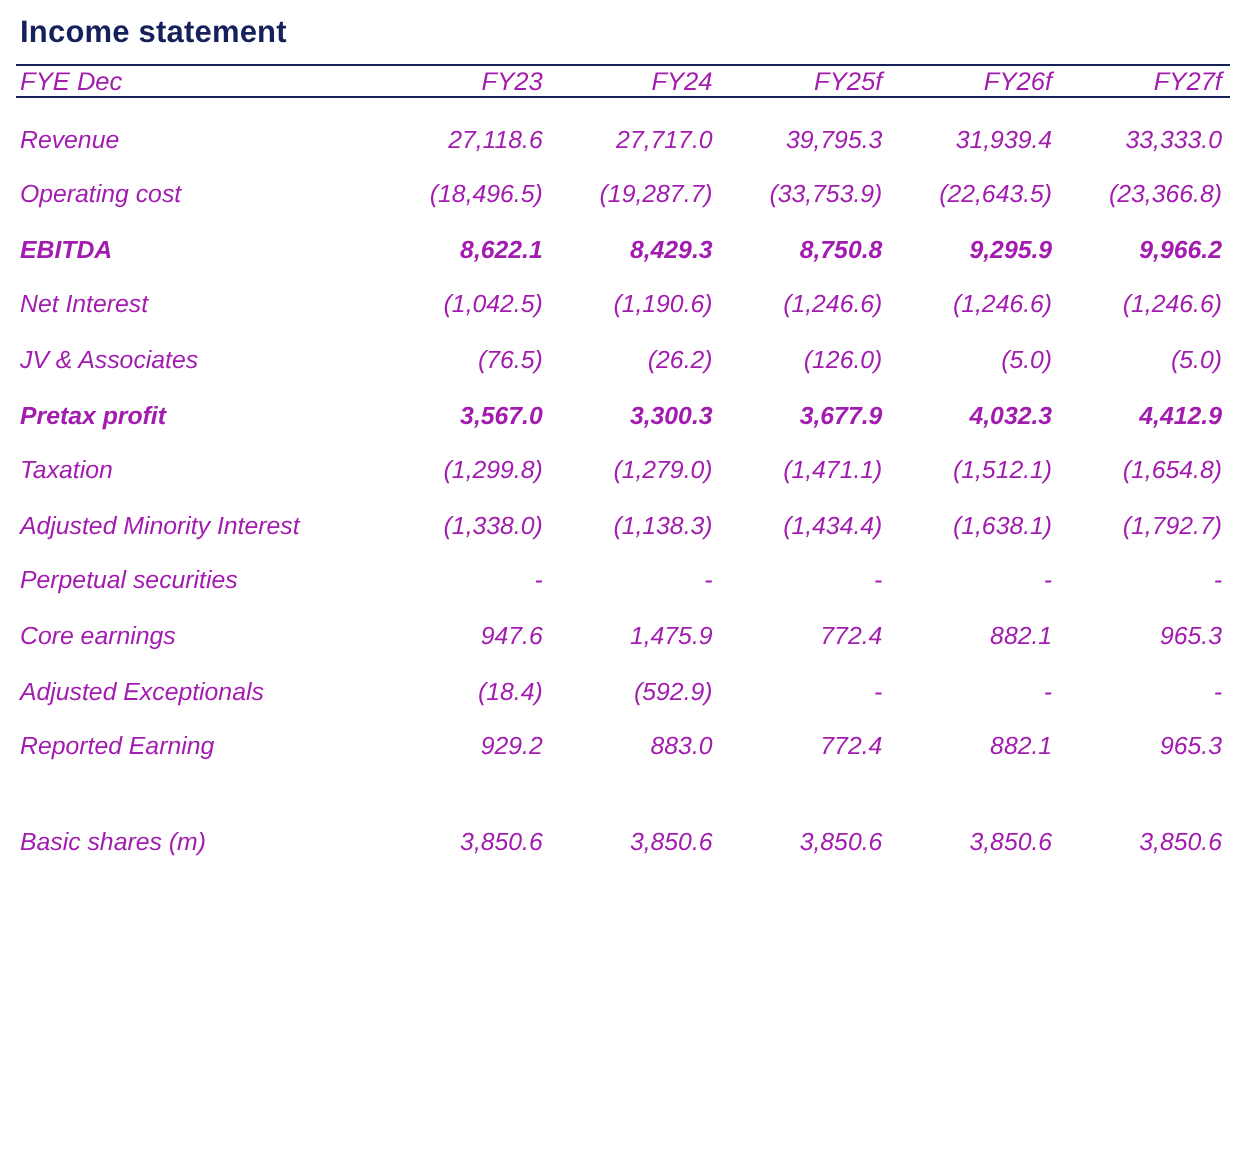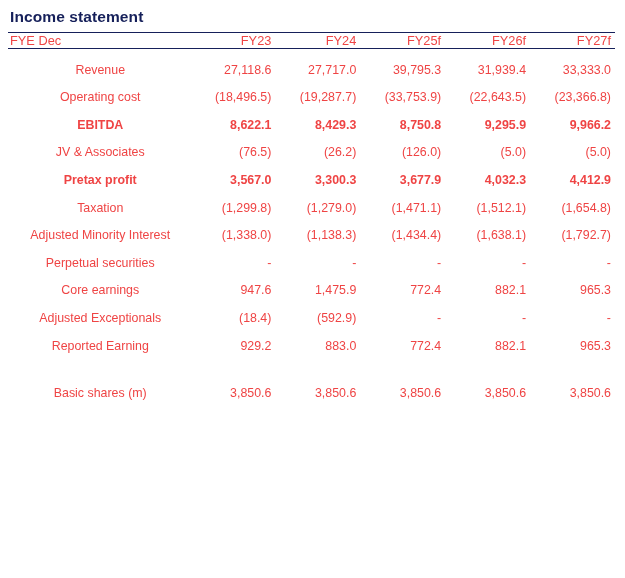--- a/index.html
+++ b/index.html
@@ -25,21 +25,22 @@
     font-size: 15.5px;
     font-weight: bold;
     color: #16205a;
     letter-spacing: 0.1px;
     margin: 2px 0 6px 2px;
   }
   table.stmt {
     width: 100%;
     border-collapse: collapse;
     font-size: 12.4px;
-    color: #ef4444;
+    color: #a21caf;
+    font-style: italic;
   }
   table.stmt td, table.stmt th {
     padding: 0;
     font-weight: normal;
     vertical-align: bottom;
     white-space: nowrap;
   }
   .hdr-row th {
     font-size: 12.8px;
     font-weight: bold;
@@ -64,21 +65,21 @@
     border-bottom: 1.3px solid #16205a;
     height: 0;
     padding: 0;
     font-size: 0;
     line-height: 0;
   }
   tr.data td {
     height: 27.6px;
   }
   tr.data td.lbl {
-    text-align: center;
+    text-align: left;
     padding-left: 2px;
   }
   tr.data td.num {
     text-align: right;
     padding-right: 4px;
   }
   tr.data.bold td {
     font-weight: bold;
   }
   tr.spacer td {
@@ -138,20 +139,28 @@
         </tr>
         <tr class="data bold">
           <td class="lbl">EBITDA</td>
           <td class="num">8,622.1</td>
           <td class="num">8,429.3</td>
           <td class="num">8,750.8</td>
           <td class="num">9,295.9</td>
           <td class="num">9,966.2</td>
         </tr>
         <tr class="data">
+          <td class="lbl">Net Interest</td>
+          <td class="num">(1,042.5)</td>
+          <td class="num">(1,190.6)</td>
+          <td class="num">(1,246.6)</td>
+          <td class="num">(1,246.6)</td>
+          <td class="num">(1,246.6)</td>
+        </tr>
+        <tr class="data">
           <td class="lbl">JV &amp; Associates</td>
           <td class="num">(76.5)</td>
           <td class="num">(26.2)</td>
           <td class="num">(126.0)</td>
           <td class="num">(5.0)</td>
           <td class="num">(5.0)</td>
         </tr>
         <tr class="data bold">
           <td class="lbl">Pretax profit</td>
           <td class="num">3,567.0</td>

